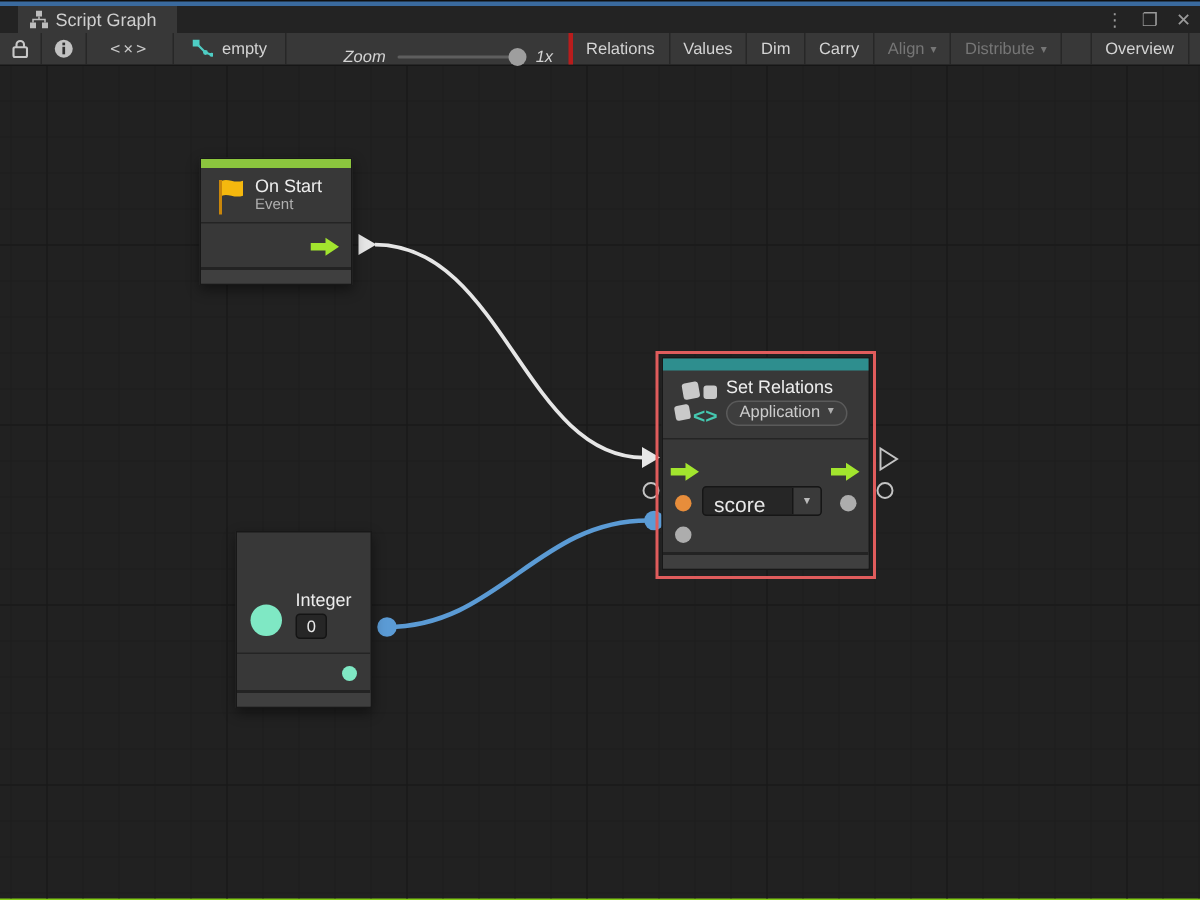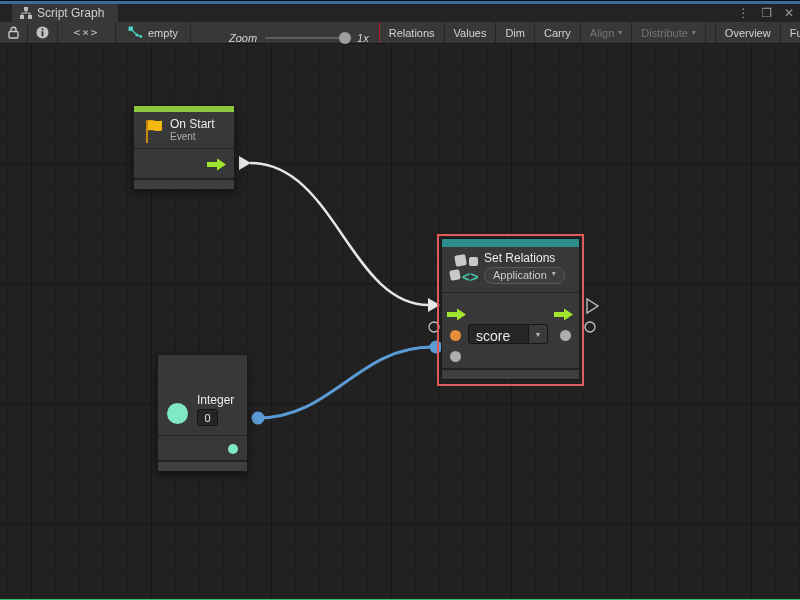--- a/index.html
+++ b/index.html
@@ -1,19 +1,19 @@
 <!DOCTYPE html>
 <html><head>
 <meta charset="utf-8">
 <style>
   * { margin:0; padding:0; box-sizing:border-box; }
   html,body { width:800px; height:600px; overflow:hidden; background:#1f1f1f;
     font-family:"Liberation Sans", sans-serif; -webkit-font-smoothing:antialiased; }
 
-  .window { position:relative; width:800px; height:600px; background:#22c55e; }
+  .window { position:relative; width:800px; height:600px; background:#84cc16; }
 
   
   .top-accent { height:4px; background:#3A6A9E; border-top:1px solid #101010; }
 
   
   .tabbar { position:relative; height:18px; background:#232323; display:flex; align-items:stretch; }
   .tab { display:flex; align-items:center; gap:5px; background:#383838; padding:0 14px 0 8px;
          margin-left:12px; color:#CFCFCF; font-size:12px; }
   .win-controls { position:absolute; right:6px; top:0; height:18px; display:flex; align-items:center;
                   gap:12px; color:#9A9A9A; font-size:12px; }
@@ -145,41 +145,41 @@
       <span>empty</span>
     </div>
     <div class="zoom-area" style="margin-left:28px;">
       <span>Zoom</span>
       <div class="slider-track">
         <div class="slider-handle"></div>
       </div>
       <span>1x</span>
     </div>
     <div class="spacer"></div>
-    <div class="tbtn" style="border-left:1px solid #b91c1c;">
+    <div class="tbtn" style="border-left:3px solid #b91c1c;">
       <span>Relations</span>
       </div>
     <div class="tbtn">
       <span>Values</span>
       </div>
     <div class="tbtn">
       <span>Dim</span>
       </div>
     <div class="tbtn">
       <span>Carry</span>
       </div>
     <div class="tbtn disabled">
       <span>Align</span>
       <span class="caret">▾</span>
       </div>
     <div class="tbtn disabled">
       <span>Distribute</span>
       <span class="caret">▾</span>
       </div>
-    <div class="tbtn" style="margin-left:9px; border-left:1px solid #272727;">
+    <div class="tbtn" style="margin-left:19px; border-left:1px solid #272727;">
       <span>Overview</span>
       </div>
     <div class="tbtn" style="border-right:none;">
       <span>Full Screen</span>
       </div>
   </div>
 
   <div class="canvas">
 
     <svg class="wires" width="800" height="555" viewBox="0 0 800 555">

